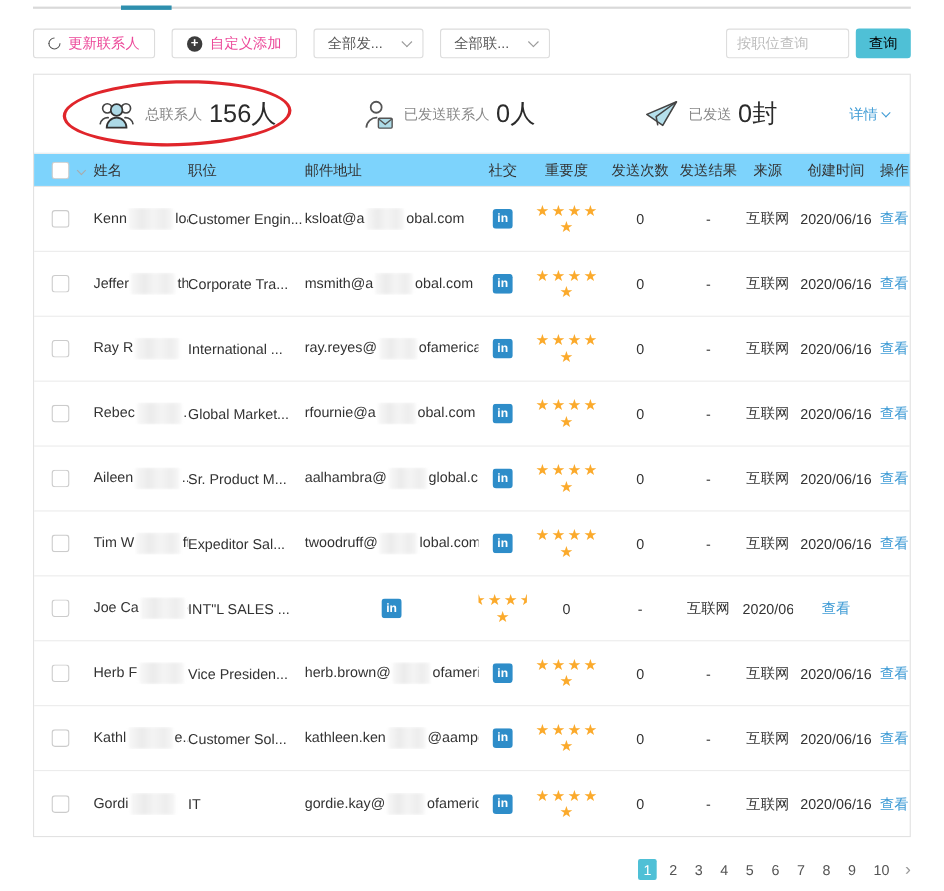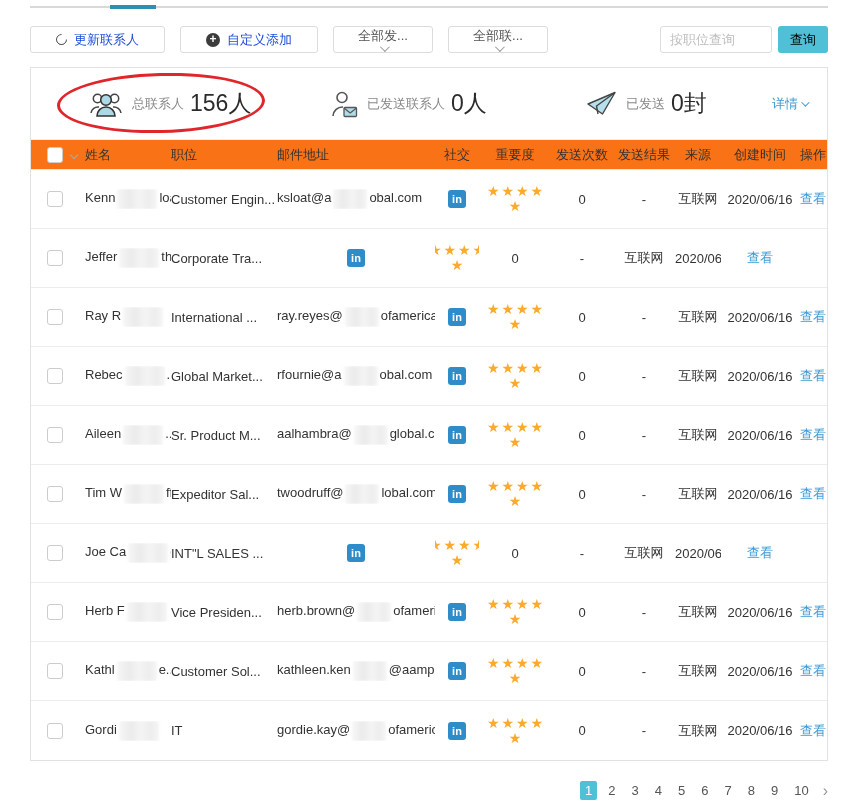--- a/index.html
+++ b/index.html
@@ -10,25 +10,25 @@
   *{box-sizing:border-box;margin:0;padding:0;}
   body{width:858px;height:810px;background:#fff;font-family:"Liberation Sans","DejaVu Sans",sans-serif;font-size:13px;color:var(--text-dark);overflow:hidden;}
   .page{padding:4px 30px 0 30px;position:relative;}
 
   
   .tabline{height:2px;background:#d9d9d9;position:relative;margin-top:2px;}
   .tab-indicator{position:absolute;left:80px;top:-1px;width:46px;height:4px;background:var(--tab-teal);}
 
   
   .toolbar{display:flex;align-items:center;margin-top:18px;height:27px;}
-  .btn{display:inline-flex;align-items:center;height:27px;padding:0 25px;border:1px solid #dcdcdc;border-radius:3px;background:#fff;color:#1d4ed8;font-size:13px;cursor:pointer;margin-right:15px;}
+  .btn{display:inline-flex;align-items:center;height:27px;padding:0 13px;border:1px solid #dcdcdc;border-radius:3px;background:#fff;color:#ec4899;font-size:13px;cursor:pointer;margin-right:15px;}
   .refresh-ring{width:11px;height:11px;border:1.5px solid #555;border-right-color:transparent;border-radius:50%;display:inline-block;margin-right:7px;transform:rotate(-45deg);}
   .plus-circle{width:14px;height:14px;border-radius:50%;background:#3c3c3c;color:#fff;display:inline-block;text-align:center;line-height:13px;font-size:12px;font-weight:bold;margin-right:7px;}
   .plus-circle::before{content:"+";}
-  .select{display:inline-flex;align-items:center;justify-content:space-between;height:27px;width:100px;padding:0 12px;border:1px solid #dcdcdc;border-radius:3px;color:#555;cursor:pointer;margin-right:15px;flex-direction:column;}
+  .select{display:inline-flex;align-items:center;justify-content:space-between;height:27px;width:100px;padding:0 12px;border:1px solid #dcdcdc;border-radius:3px;color:#555;cursor:pointer;margin-right:15px;}
   .chev{width:7px;height:7px;border-right:1.5px solid #9b9b9b;border-bottom:1.5px solid #9b9b9b;transform:rotate(45deg) translateY(-2px);display:inline-block;flex:0 0 auto;}
   .chev.blue{border-color:var(--link-blue);width:6px;height:6px;margin-left:3px;}
   .search-input{margin-left:auto;width:112px;height:27px;border:1px solid #ddd;border-radius:3px;padding:0 9px;font-size:13px;color:#555;outline:none;}
   .search-input::placeholder{color:#bdbdbd;}
   .btn-primary{height:27px;width:50px;margin-left:6px;background:var(--accent-teal);color:#000000;border:none;border-radius:3px;font-size:13px;cursor:pointer;}
 
   
   .panel{border:1px solid var(--border);margin-top:14px;width:798px;}
   .stats{display:flex;align-items:center;height:71px;padding-left:58px;padding-right:20px;position:relative;}
   .stat{display:flex;align-items:center;}
@@ -36,21 +36,21 @@
   .stat-2{flex:0 0 255px;}
   .stat-3{flex:1 1 auto;}
   .stat svg{margin-right:9px;flex:0 0 auto;}
   .stat-label{color:var(--text-gray);font-size:13px;margin-right:6px;white-space:nowrap;}
   .stat-num{font-size:23px;color:#2b2b2b;white-space:nowrap;}
   .detail-link{color:var(--link-blue);font-size:13px;text-decoration:none;cursor:pointer;white-space:nowrap;display:inline-flex;align-items:center;}
   .red-ellipse{position:absolute;left:26px;top:5px;width:208px;height:60px;border:3px solid var(--annotation-red);border-radius:50%;transform:rotate(-1.5deg);pointer-events:none;}
 
   
   .grid{display:grid;grid-template-columns:54px 86px 106px 158px 44px 72px 62px 62px 46px 78px 28px;align-items:center;}
-  .thead{height:31px;background:#f97316;border-bottom:1px solid #e6e6e6;border-top:1px solid #eee;color:#333;}
+  .thead{height:31px;background:#7dd3fc;border-bottom:1px solid #e6e6e6;border-top:1px solid #eee;color:#333;}
   .thead .cell{font-size:13px;}
   .cell{white-space:nowrap;overflow:hidden;}
   .c-cb{padding-left:16px;display:flex;align-items:center;}
   .c-center{text-align:center;}
   .row{min-height:59px;border-bottom:1px solid #ececec;}
   .row:last-child{border-bottom:none;}
   input[type=checkbox]{appearance:none;-webkit-appearance:none;width:16px;height:16px;border:1px solid #ccc;border-radius:3px;background:#fff;cursor:pointer;}
   .hdr-chev{width:6px;height:6px;border-right:1.3px solid #aaa;border-bottom:1.3px solid #aaa;transform:rotate(45deg);display:inline-block;margin-left:8px;cursor:pointer;}
   .li-icon{display:inline-block;width:18px;height:18px;background:var(--linkedin-blue);color:#fff;border-radius:3px;font-size:11px;font-weight:bold;text-align:center;line-height:18px;cursor:pointer;}
   .stars{display:flex;flex-direction:column;align-items:center;justify-content:center;line-height:15px;cursor:pointer;}
@@ -188,20 +188,23 @@
   </div>
 
   <div class="grid row">
     <div class="cell c-cb">
       <input type="checkbox" style="">
     </div>
     <div class="cell">
       <span>Jeffer</span><span class="censor censor-name"></span><span>th</span>
     </div>
     <div class="cell">Corporate Tra...</div>
+    <div class="cell">
+      <span>msmith@a</span><span class="censor censor-email"></span><span>obal.com</span>
+    </div>
     <div class="cell c-center">
       <span class="li-icon">in</span>
     </div>
     <div class="cell stars">
       <span><span class="star">★</span><span class="star">★</span><span class="star">★</span><span class="star">★</span></span>
       <span><span class="star">★</span></span>
     </div>
     <div class="cell c-center">0</div>
     <div class="cell c-center">-</div>
     <div class="cell c-center">互联网</div>

